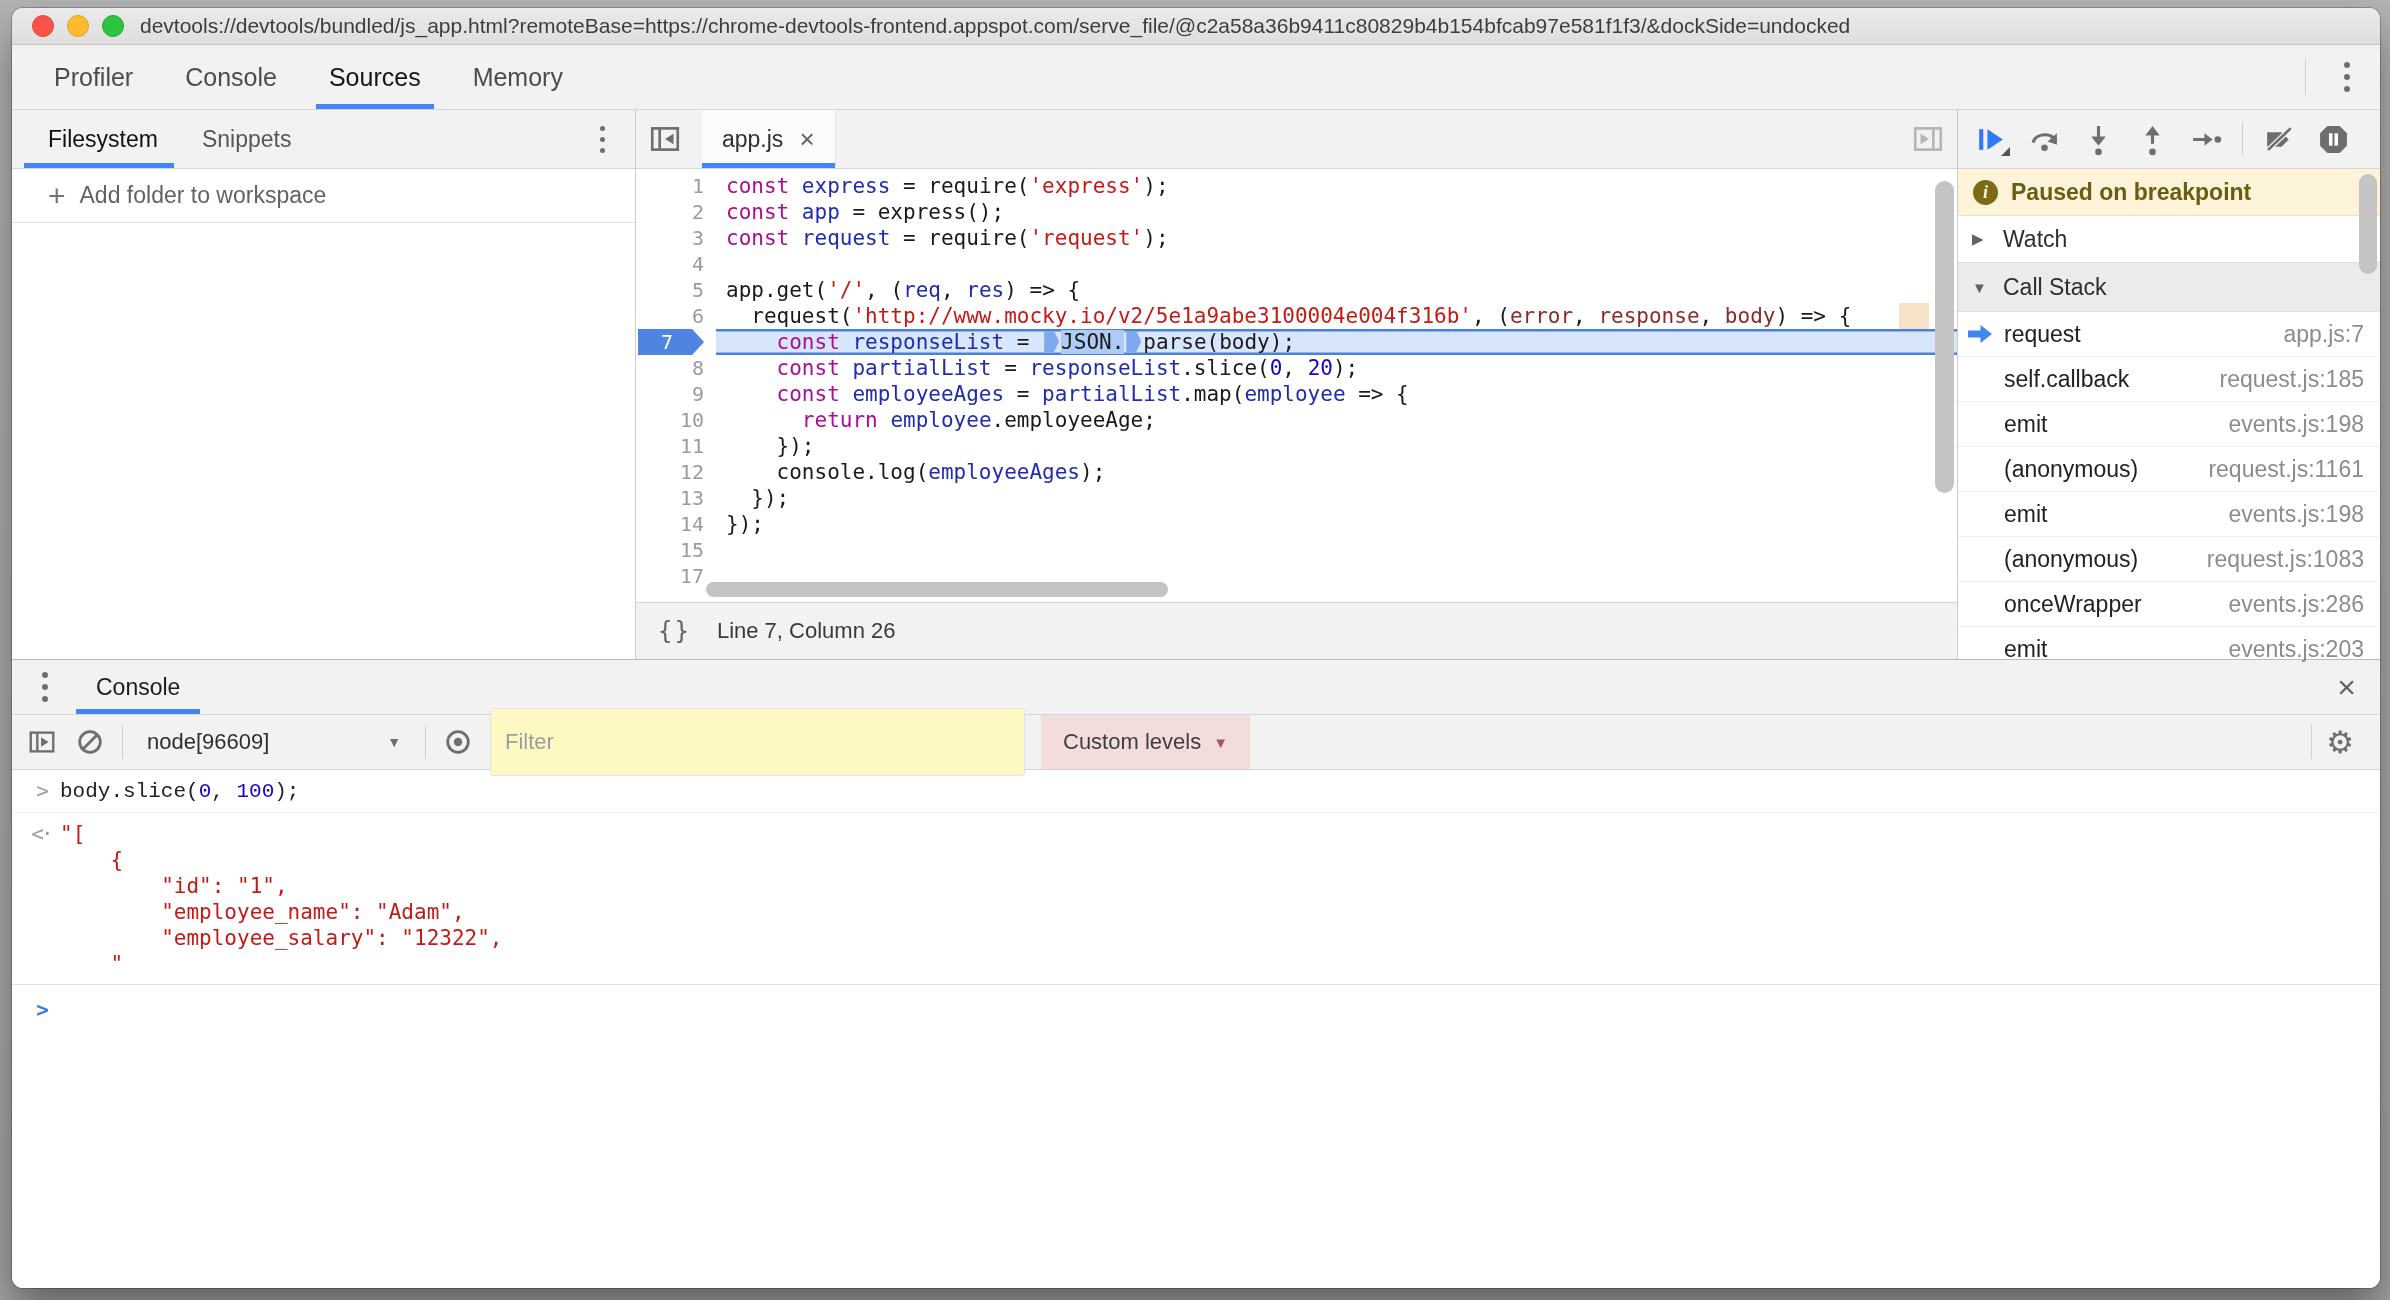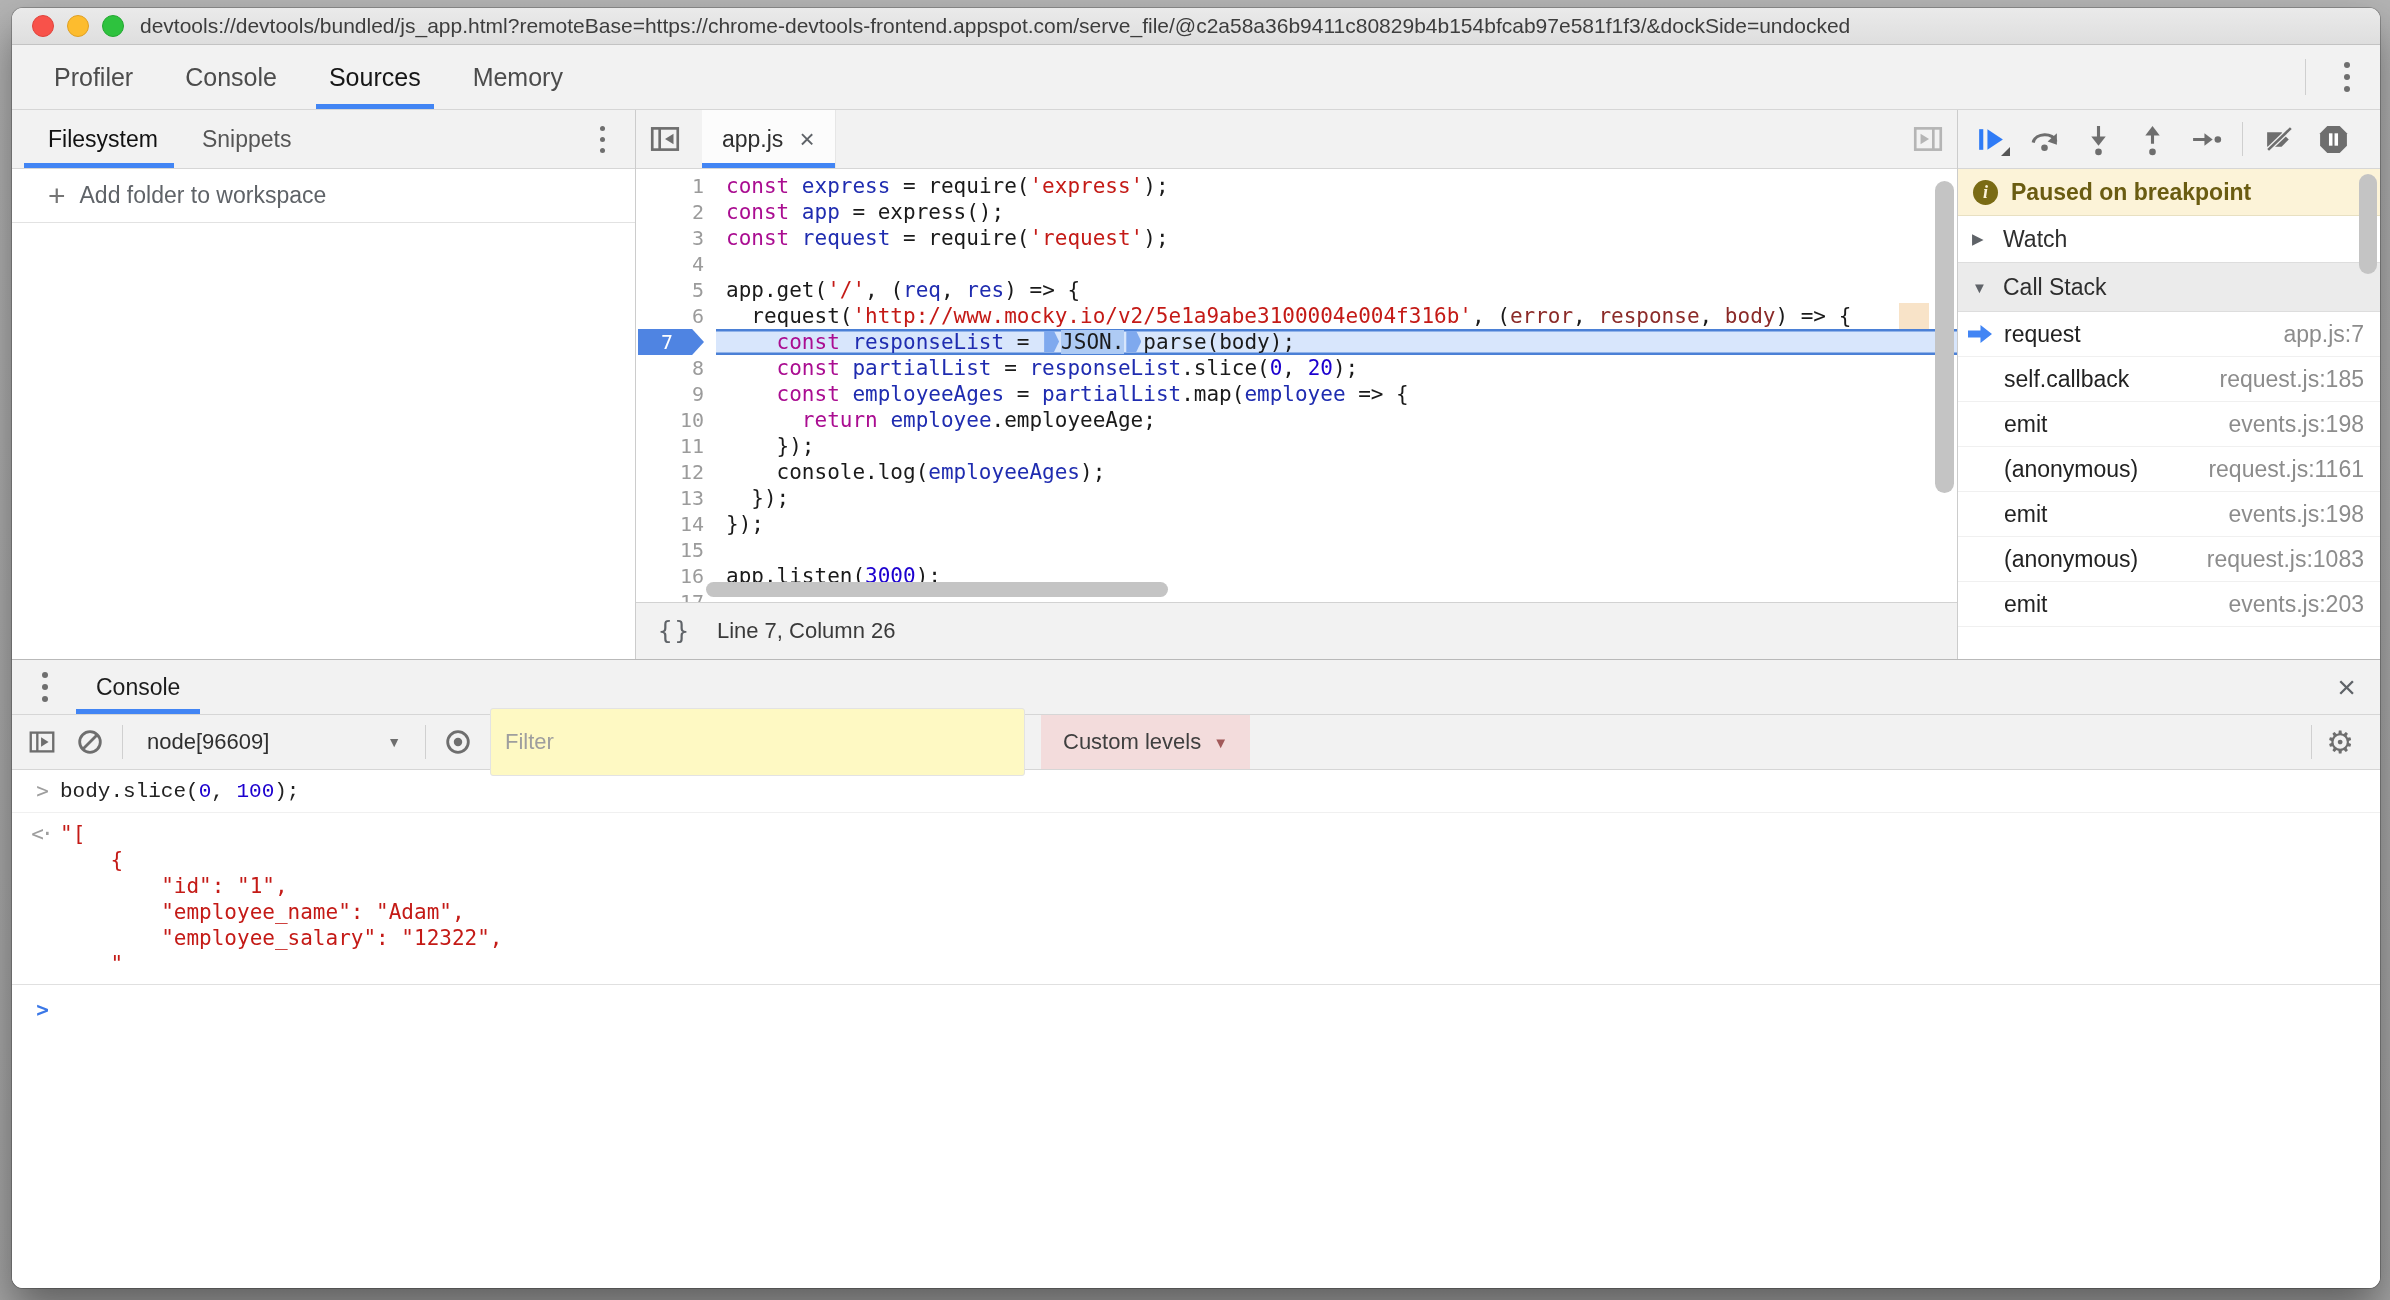--- a/index.html
+++ b/index.html
@@ -201,21 +201,20 @@
               <div class="code-line"><div class="gutter">6</div><div class="line-text"><span>  request(</span><span class="tok-s">'http://www.mocky.io/v2/5e1a9abe3100004e004f316b'</span><span>, (</span><span class="tok-a">error</span><span>, </span><span class="tok-a">response</span><span>, </span><span class="tok-a">body</span><span>) =&gt; {</span></div></div>
               <div class="code-line exec"><div class="gutter"><span class="exec-tag">7</span></div><div class="line-text"><span>    </span><span class="tok-k">const </span><span class="tok-v">responseList</span><span> = </span><span class="tok-m"></span><span class="tok-sel">JSON.</span><span class="tok-m"></span><span>parse(body);</span></div></div>
               <div class="code-line"><div class="gutter">8</div><div class="line-text"><span>    </span><span class="tok-k">const </span><span class="tok-v">partialList</span><span> = </span><span class="tok-v">responseList</span><span>.slice(</span><span class="tok-n">0</span><span>, </span><span class="tok-n">20</span><span>);</span></div></div>
               <div class="code-line"><div class="gutter">9</div><div class="line-text"><span>    </span><span class="tok-k">const </span><span class="tok-v">employeeAges</span><span> = </span><span class="tok-v">partialList</span><span>.map(</span><span class="tok-v">employee</span><span> =&gt; {</span></div></div>
               <div class="code-line"><div class="gutter">10</div><div class="line-text"><span>      </span><span class="tok-k">return </span><span class="tok-v">employee</span><span>.employeeAge;</span></div></div>
               <div class="code-line"><div class="gutter">11</div><div class="line-text"><span>    });</span></div></div>
               <div class="code-line"><div class="gutter">12</div><div class="line-text"><span>    console.log(</span><span class="tok-v">employeeAges</span><span>);</span></div></div>
               <div class="code-line"><div class="gutter">13</div><div class="line-text"><span>  });</span></div></div>
               <div class="code-line"><div class="gutter">14</div><div class="line-text"><span>});</span></div></div>
               <div class="code-line"><div class="gutter">15</div><div class="line-text"></div></div>
-              <div class="code-line"><div class="gutter">16</div><div class="line-text"><span>app.listen(</span><span class="tok-n">3000</span><span>);</span></div></div>
               <div class="code-line"><div class="gutter">17</div><div class="line-text"></div></div>
             </div>
         <div class="line6-marker"></div>
         <div class="v-thumb"></div>
         <div class="h-thumb"></div>
       </div>
       <div class="status-bar">
         <span class="brace">{}</span>
         <span>Line 7, Column 26</span>
       </div>
@@ -303,20 +302,24 @@
               <span class="fn">(anonymous)</span>
               <span class="loc">request.js:1161</span>
             </div>
             <div class="frame">
               <span class="fn">emit</span>
               <span class="loc">events.js:198</span>
             </div>
             <div class="frame">
               <span class="fn">(anonymous)</span>
               <span class="loc">request.js:1083</span>
+            </div>
+            <div class="frame">
+              <span class="fn">onceWrapper</span>
+              <span class="loc">events.js:286</span>
             </div>
             <div class="frame">
               <span class="fn">emit</span>
               <span class="loc">events.js:203</span>
             </div>
           </div>
       <div class="rp-thumb"></div>
     </div>
   </div>
 

